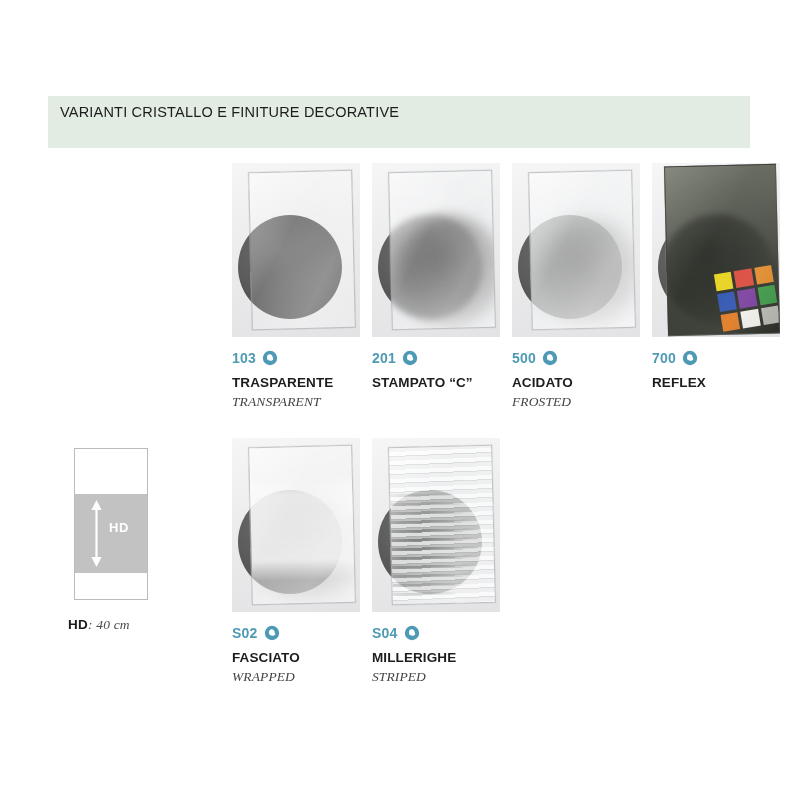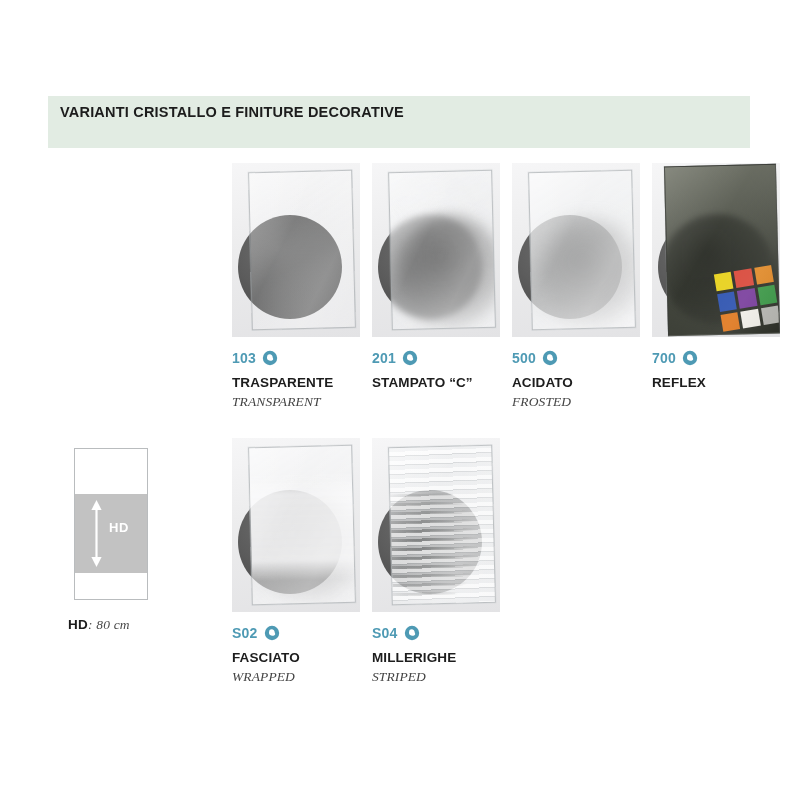--- a/index.html
+++ b/index.html
@@ -22,21 +22,21 @@
     left: 48px;
     top: 96px;
     width: 702px;
     height: 52px;
     background: #e2ece3;
     box-sizing: border-box;
     padding: 7px 0 0 12px;
   }
   .header-title {
     font-size: 14.5px;
-    font-weight: bold;
+    font-weight: normal;
     letter-spacing: 0.2px;
     color: #1c1c1c;
     line-height: 18px;
     white-space: nowrap;
   }
   .header-subtitle {
     font-family: "Liberation Serif", serif;
     font-style: italic;
     font-size: 14px;
     color: #4b4b4b;
@@ -437,21 +437,21 @@
     <div class="hd-arrow">
       <svg viewBox="0 0 15 67" width="15" height="67" aria-hidden="true">
         <line x1="7.5" y1="7" x2="7.5" y2="60" stroke="#ffffff" stroke-width="2.2"></line>
         <polygon points="7.5,0 12.6,10 2.4,10" fill="#ffffff"></polygon>
         <polygon points="7.5,67 12.6,57 2.4,57" fill="#ffffff"></polygon>
       </svg>
     </div>
     <div class="hd-label">HD</div>
   </div>
   <div class="hd-caption">
-    <span class="hd-caption-key">HD</span><span class="hd-caption-val">: 80 cm</span>
+    <span class="hd-caption-key">HD</span><span class="hd-caption-val">: 40 cm</span>
   </div>
 </div>
 
 <div class="grid-row" id="row-2">
 
   <div class="sample-cell" style="left:192px;">
     <div class="sample-img">
       <div class="photo-bg"></div>
       <div class="sphere"></div>
       <div class="pane v-fasciato">

